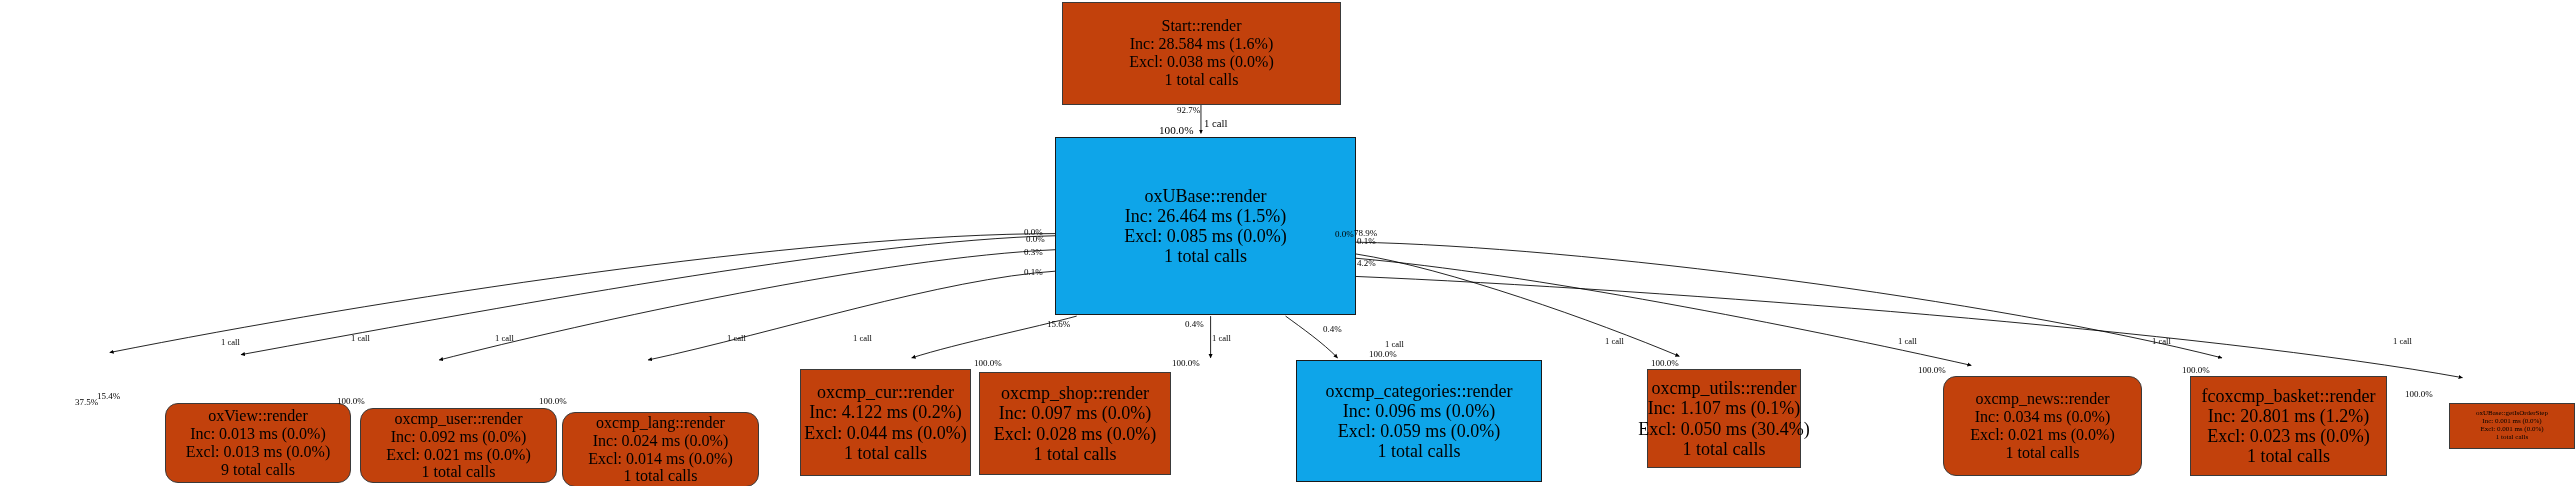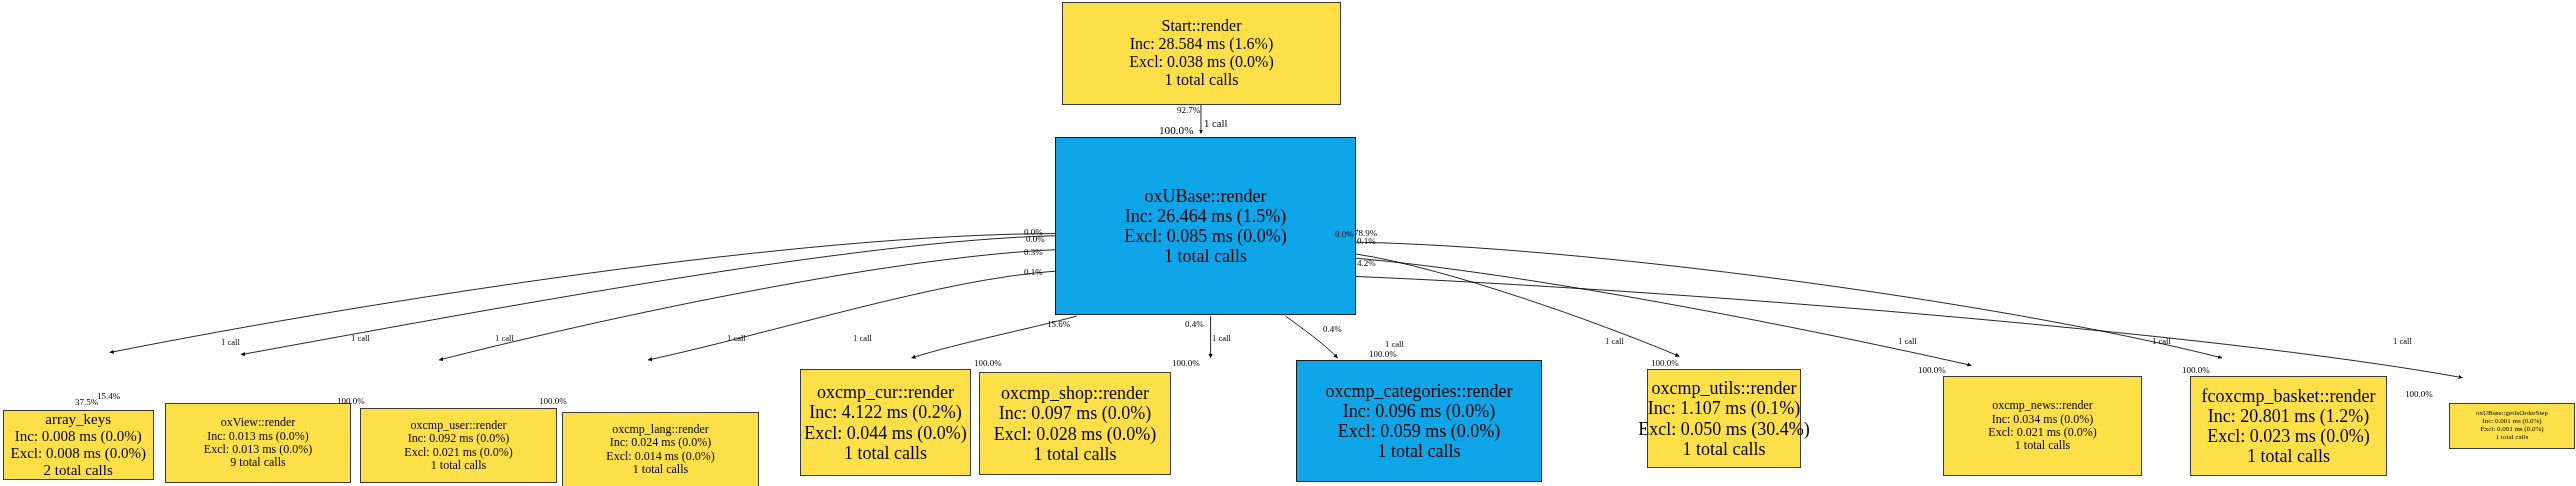--- a/index.html
+++ b/index.html
@@ -6,32 +6,32 @@
   body{
     width:2576px;height:487px;position:relative;overflow:hidden;
     font-family:"Liberation Serif","DejaVu Serif",serif;
     color:#000000;
   }
   #graph{position:absolute;left:0;top:0;width:2576px;height:487px;}
   #edges{position:absolute;left:0;top:0;width:2576px;height:487px;pointer-events:none;}
 
   .node{
     position:absolute;box-sizing:border-box;
-    border:0.5px solid #3a3a3a;background:#fde047;
+    border:0.5px solid #3a3a3a;background:#c2410c;
     display:flex;flex-direction:column;align-items:center;justify-content:center;
     line-height:1.12;white-space:nowrap;
   }
   .node.red{background:#0ea5e9;border-color:#1a1a1a;}
   .node .fn{display:block;}
   .node .ln{display:block;}
 
   
   .sz-root  {font-size:16px;}
   .sz-big   {font-size:18px;}
-  .sz-norm  {font-size:12px;}
+  .sz-norm  {font-size:16px;border-radius:13px;}
   .sz-small {font-size:15px;}
   .sz-tiny  {font-size:7px;}
 
   .elabel{
     position:absolute;white-space:nowrap;
     font-family:"Liberation Serif","DejaVu Serif",serif;
     color:#000;
   }
   .elabel.pct{font-size:9px;}
   .elabel.pct-lg{font-size:11.2px;}
@@ -72,26 +72,20 @@
     <span class="ln">1 total calls</span>
   </div>
 
   <div class="node red sz-big" style="left:1055px;top:137px;width:301px;height:178px;">
     <span class="fn">oxUBase::render</span>
     <span class="ln">Inc: 26.464 ms (1.5%)</span>
     <span class="ln">Excl: 0.085 ms (0.0%)</span>
     <span class="ln">1 total calls</span>
   </div>
 
-  <div class="node sz-small" style="left:2.7px;top:410px;width:151px;height:70px;">
-    <span class="fn">array_keys</span>
-    <span class="ln">Inc: 0.008 ms (0.0%)</span>
-    <span class="ln">Excl: 0.008 ms (0.0%)</span>
-    <span class="ln">2 total calls</span>
-  </div>
 
   <div class="node sz-norm" style="left:165px;top:403px;width:186px;height:80px;">
     <span class="fn">oxView::render</span>
     <span class="ln">Inc: 0.013 ms (0.0%)</span>
     <span class="ln">Excl: 0.013 ms (0.0%)</span>
     <span class="ln">9 total calls</span>
   </div>
 
   <div class="node sz-norm" style="left:360px;top:408px;width:197px;height:75px;">
     <span class="fn">oxcmp_user::render</span>

